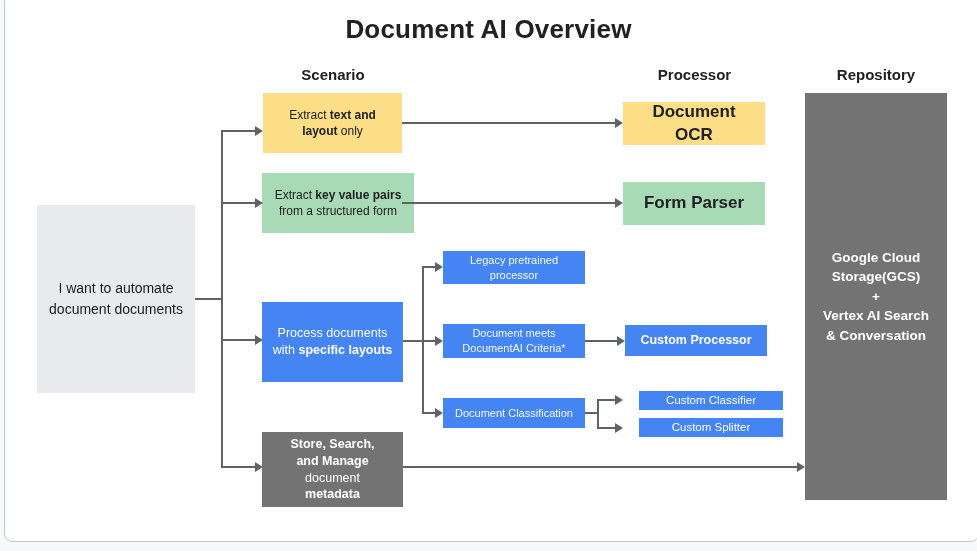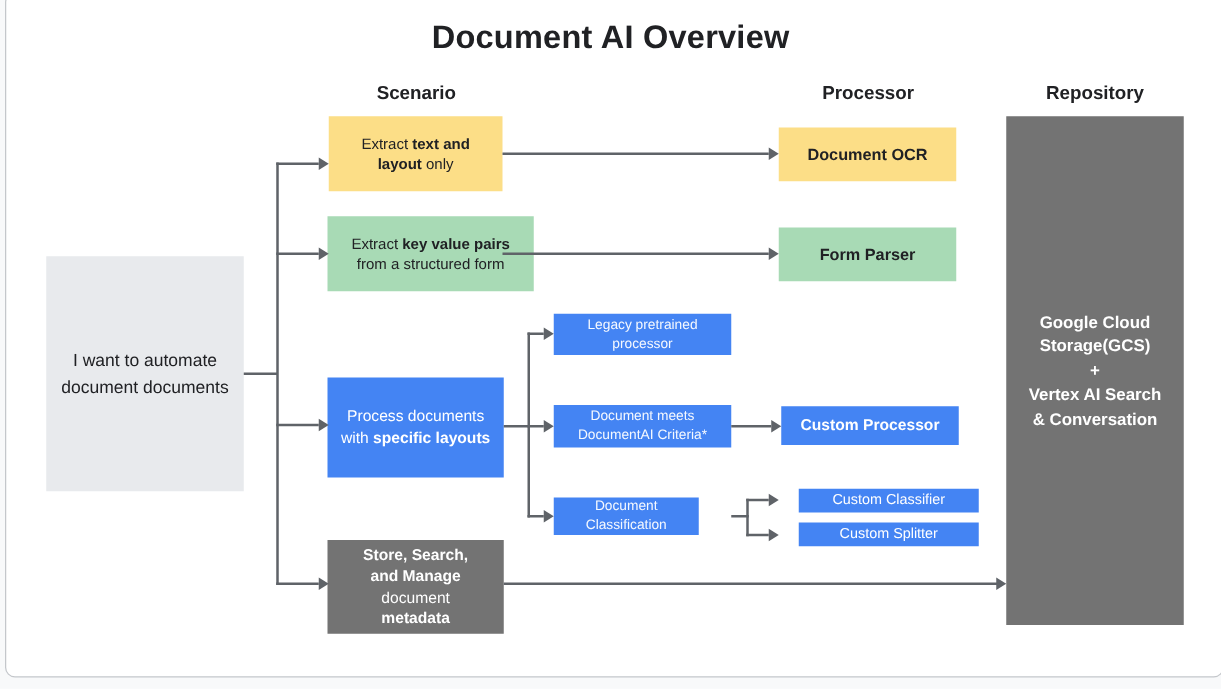--- a/index.html
+++ b/index.html
@@ -29,21 +29,21 @@
   }
 
   .box { position:absolute; display:flex; align-items:center; justify-content:center;
          text-align:center; line-height:1.35; }
   .gray   { background:#e8eaed; color:#202124; font-size:14px; line-height:1.5; padding:6px; }
   .yellow { background:#fcde87; color:#202124; font-size:12px; padding:4px 10px; }
   .green  { background:#a8dab5; color:#202124; font-size:12px; padding:4px 10px; }
   .blue   { background:#4484f3; color:#ffffff; font-size:12.5px; padding:4px 10px; }
   .blue-sm{ background:#4484f3; color:rgba(255,255,255,0.95); font-size:11px; padding:2px 8px; }
   .dkblue { background:#737373; color:#ffffff; font-size:12.5px; padding:4px 16px; }
-  .proc   { font-weight:700; font-size:13px; }
+  .proc   { font-weight:700; font-size:17px; }
   .proc-sm{ font-weight:400; font-size:11.5px; color:#ffffff;margin-left:16px; }
   .repo   { font-weight:700; font-size:13.5px; line-height:1.45; }
   .repo span { display:block; }
 
   .hl { position:absolute; height:2px; background:#5f6368; }
   .vl { position:absolute; width:2px;  background:#5f6368; }
   .arr { position:absolute; width:0; height:0;
          border-top:5px solid transparent; border-bottom:5px solid transparent;
          border-left:8px solid #5f6368; }
   b { font-weight:700; }
@@ -62,41 +62,41 @@
   <div class="col-header" style="left:805px;width:142px;">Repository</div>
 
   <div class="box gray" style="left:37px;top:205px;width:158px;height:188px;">
     <span>I want to automate document documents</span>
   </div>
 
   <div class="box yellow" style="left:263px;top:93px;width:139px;height:60px;">
     <span><span>Extract </span><b>text and layout</b><span> only</span></span>
   </div>
 
-  <div class="box green" style="left:262px;top:173px;width:165px;height:60px;">
+  <div class="box green" style="left:262px;top:173px;width:152px;height:60px;">
     <span><span>Extract </span><b>key value pairs</b><span> from a structured form</span></span>
   </div>
 
   <div class="box blue" style="left:262px;top:302px;width:141px;height:80px;">
     <span><span>Process documents with </span><b>specific layouts</b><span></span></span>
   </div>
 
   <div class="box dkblue" style="left:262px;top:432px;width:141px;height:75px;">
     <span><b>Store, Search, and Manage</b><span> document </span><b>metadata</b></span>
   </div>
 
   <div class="box blue-sm" style="left:443px;top:251px;width:142px;height:33px;align-items:center;">
     <span>Legacy pretrained processor</span>
   </div>
 
   <div class="box blue-sm" style="left:443px;top:324px;width:142px;height:34px;">
     <span>Document meets DocumentAI Criteria*</span>
   </div>
 
-  <div class="box blue-sm" style="left:443px;top:398px;width:116px;height:30px;justify-content:flex-end;">
+  <div class="box blue-sm" style="left:443px;top:398px;width:142px;height:30px;">
     <span>Document Classification</span>
   </div>
 
   <div class="box yellow proc" style="left:623px;top:102px;width:142px;height:43px;">
     <span>Document OCR</span>
   </div>
 
   <div class="box green proc" style="left:623px;top:182px;width:142px;height:43px;">
     <span>Form Parser</span>
   </div>

